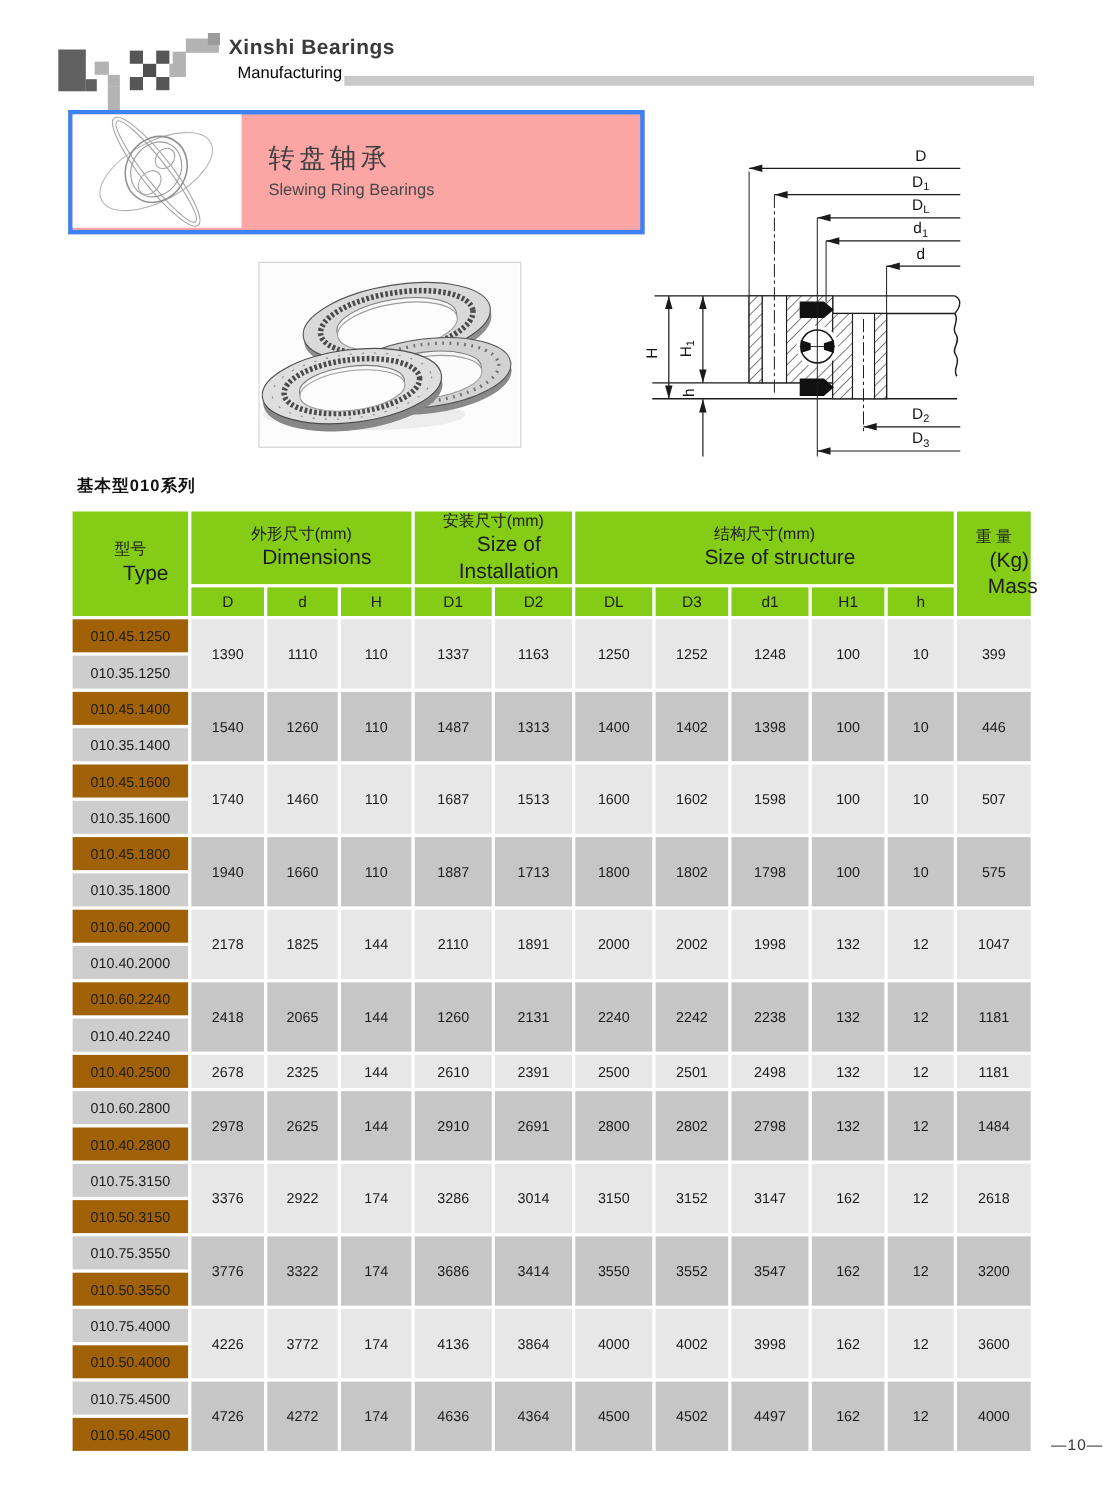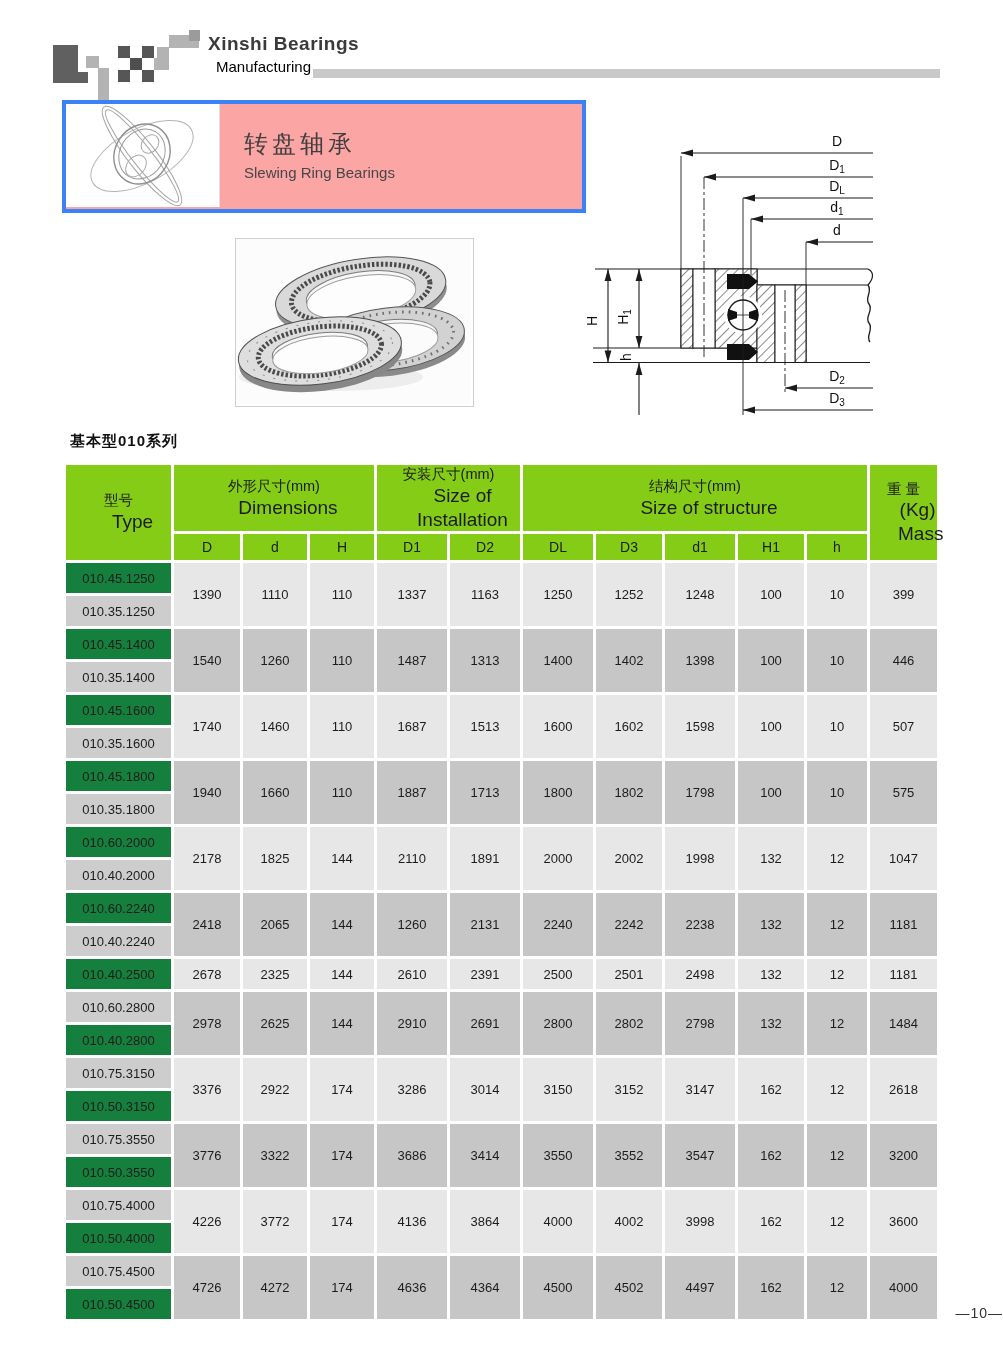--- a/index.html
+++ b/index.html
@@ -32,21 +32,21 @@
   table.spec td,table.spec th{text-align:center;vertical-align:middle;font-weight:normal;padding:0;}
   thead th{background:#84cc16;}
   .hdr-zh{display:block;font-size:14.5px;line-height:1.3;}
   .hdr-en{display:block;font-size:19px;line-height:1.25;margin-left:28px;}
   .hdr-sub{font-size:14px;height:26px;}
   tr.hrow1{height:42px;}
   tr.hrow2{height:26px;}
   tbody td{height:30px;}
   .cell-light{background:#e7e7e7;}
   .cell-dark{background:#c6c6c6;}
-  .type-light{background:#15803d;margin-left:12px;}
+  .type-light{background:#a16207;margin-left:12px;}
   .type-dark{background:#cdcdcd;}
 
   .footer{left:0;top:1305px;width:1003px;text-align:right;font-size:14px;color:#333;letter-spacing:1px;}
 
   svg text{font-family:"Liberation Sans","DejaVu Sans",sans-serif;}
 </style>
 </head>
 <body>
 
 <div id="page">

